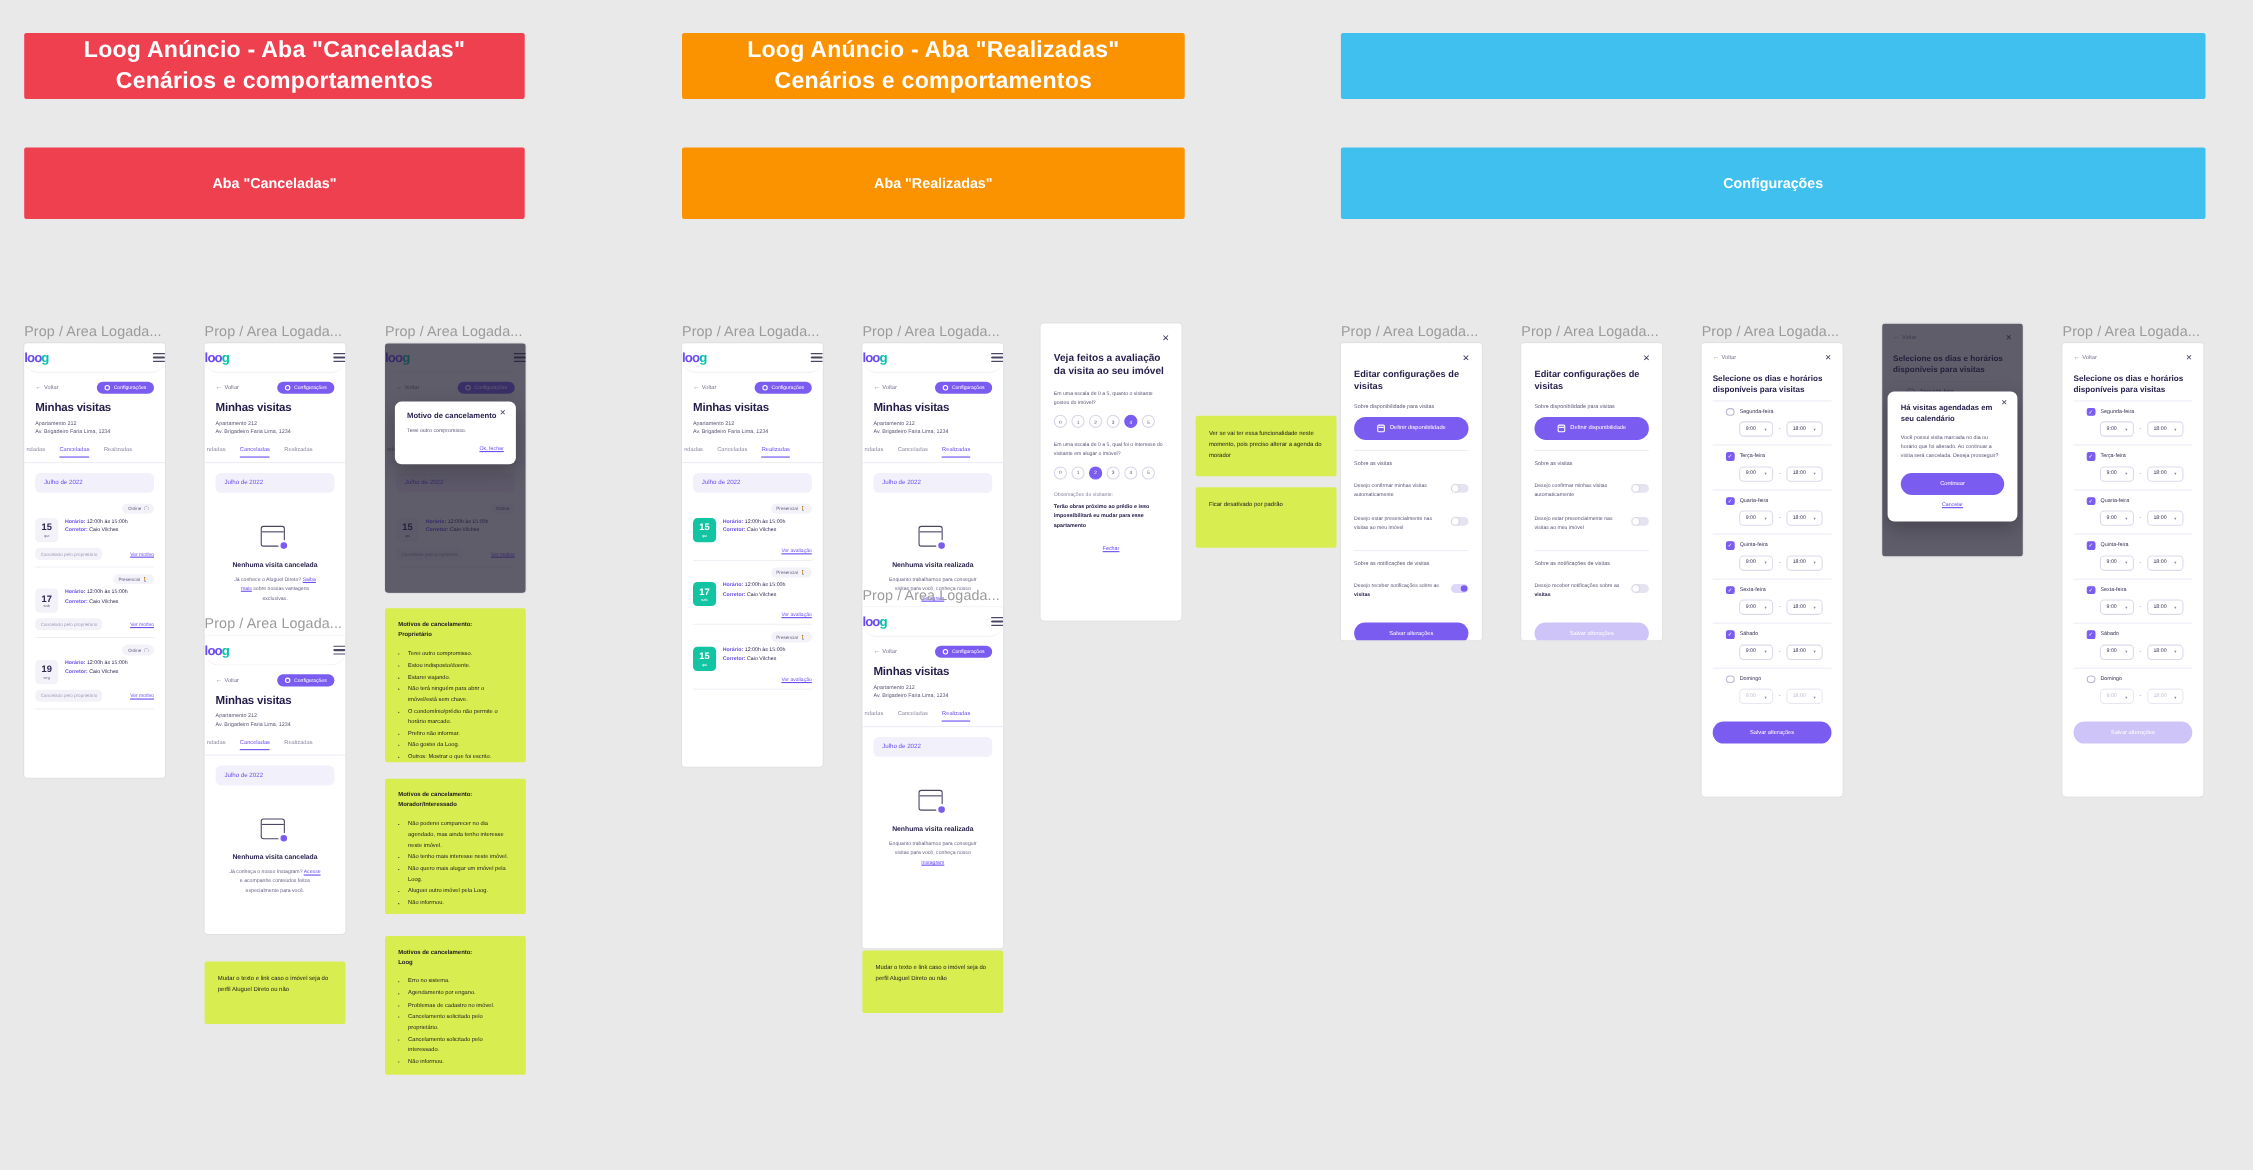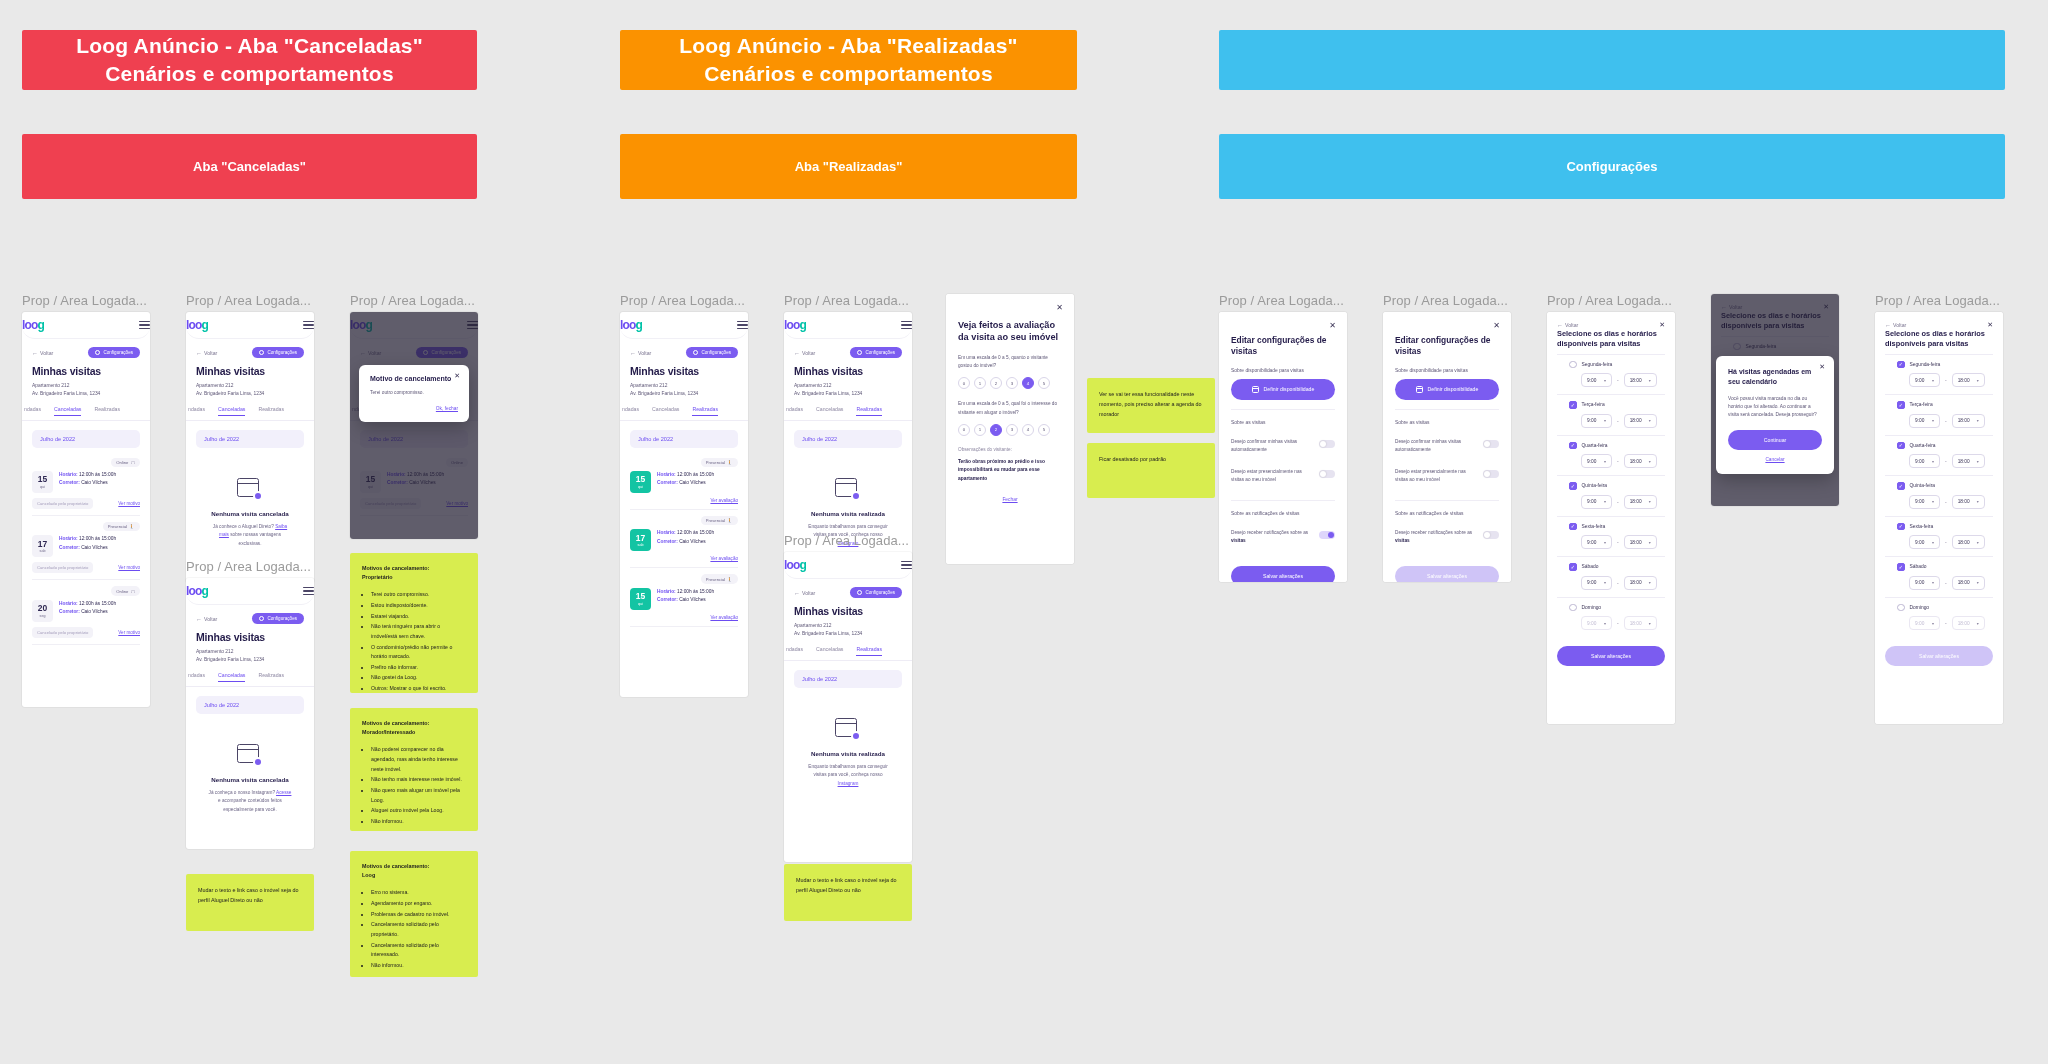--- a/index.html
+++ b/index.html
@@ -138,21 +138,21 @@
   .opt { display: flex; align-items: flex-start; justify-content: space-between; gap: 8px; padding: 7px 0; }
   .opt span { font-size: 4.7px; color: #5d5676; line-height: 1.7; }
   .opt span b { color: #241c4a; }
   .toggle { width: 16px; height: 8.5px; border-radius: 9px; background: #e6e3f0; position: relative; flex: none; margin-top: 2px; }
   .toggle::after { content:""; position:absolute; top:1.2px; left:1.2px; width:6.1px; height:6.1px; border-radius:50%; background:#fff; box-shadow:0 0 2px rgba(0,0,0,.2); }
   .toggle.on { background: #ded6fb; }
   .toggle.on::after { left: auto; right: 1.2px; background: #7b5cf0; box-shadow:none; }
   .save-wrap { padding-top: 14px; }
 
   
-  .sch-title { font-size: 7.4px; font-weight: 700; color: #241c4a; line-height: 1.4; margin: 0 0 4px; }
+  .sch-title { font-size: 7.4px; font-weight: 700; color: #241c4a; line-height: 1.4; margin: 10px 0 4px; }
   .day { border-top: 1px solid #eeecf5; padding: 6px 0 7px; }
   .day-head { display: flex; align-items: center; gap: 5px; margin-bottom: 5px; padding-left: 12px; }
   .radio { width: 7.5px; height: 7.5px; border-radius: 50%; border: 1.1px solid #bcb6d2; flex: none; }
   .chk { width: 7.5px; height: 7.5px; border-radius: 2px; border: 1.1px solid #bcb6d2; flex: none; }
   .chk.on { background: #7b5cf0; border-color: #7b5cf0; position: relative; }
   .chk.on::after { content:"✓"; position:absolute; inset:0; color:#fff; font-size:5px; display:flex; align-items:center; justify-content:center; }
   .day-label { font-size: 4.9px; color: #3a3356; }
   .sel-row { display: flex; align-items: center; gap: 5px; padding-left: 24px; }
   .selbox {
     border: 1px solid #ddd9ea; border-radius: 4px; padding: 3.5px 5px;
@@ -292,21 +292,21 @@
 
         <div class="visit">
           <div class="vbadge-row">
               <div class="vbadge">
                 <span>Online</span>
                 <span>🖵</span>
               </div>
             </div>
           <div class="vrow">
             <div class="vdate">
-              <span class="d">20</span>
+              <span class="d">19</span>
               <span class="w">seg</span>
             </div>
             <div class="vinfo">
               <div class="vline"><b>Horário:</b> <span>12:00h às 15:00h</span></div>
               <div class="vline"><b>Corretor:</b> <span>Caio Vilches</span></div>
             </div>
           </div>
           <div class="vfoot">
             <span class="vstatus">Cancelado pelo proprietário</span>
             <span class="vlink">Ver motivo</span>

